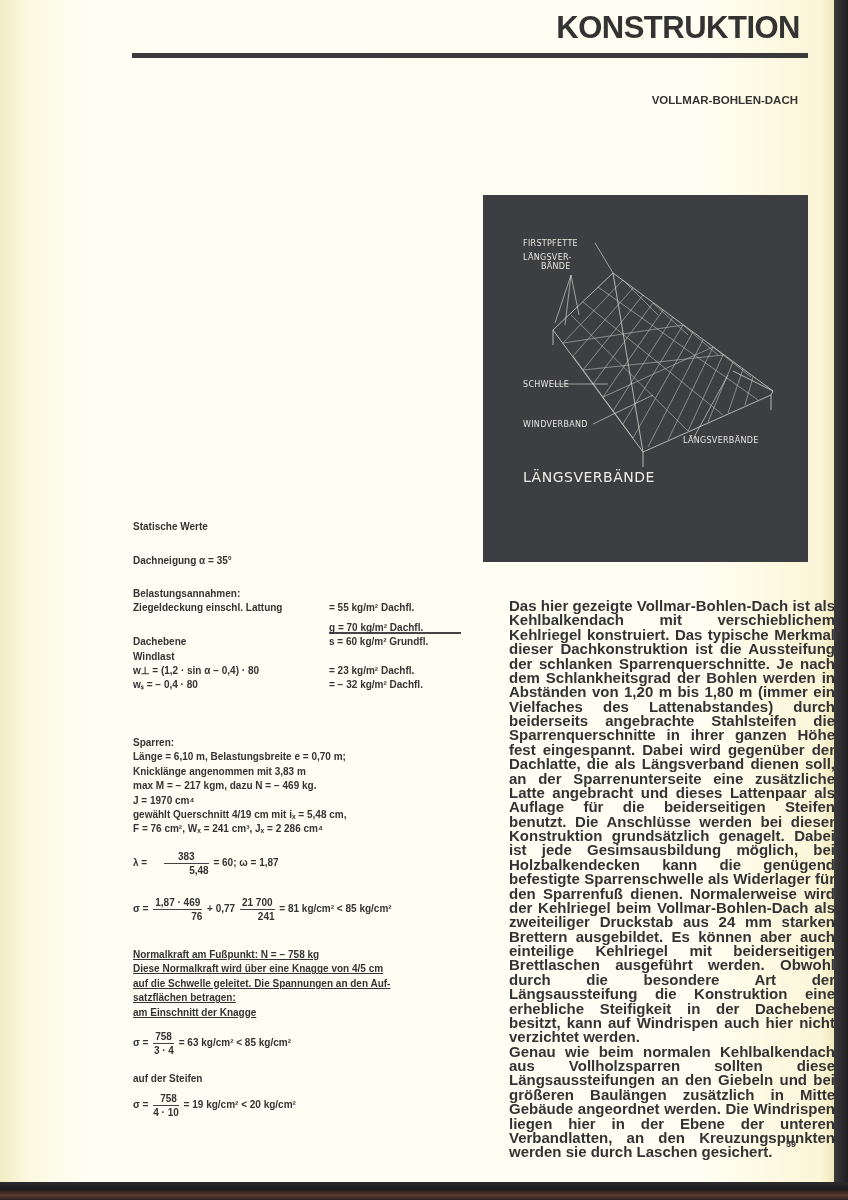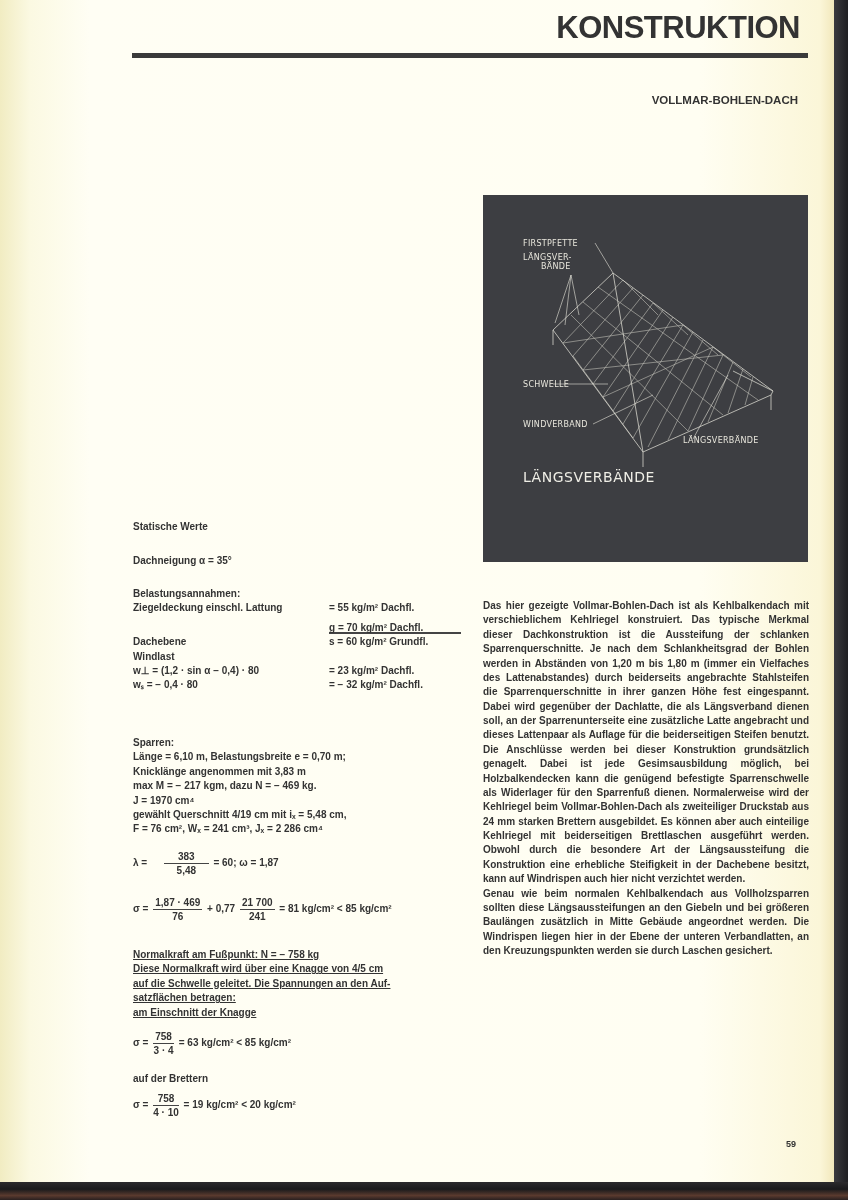--- a/index.html
+++ b/index.html
@@ -47,26 +47,26 @@
     letter-spacing:0.5px; font-family:"DejaVu Sans", sans-serif;
   }
   .left-col {
     position:absolute; left:133px; top:520px; width:340px;
     font-size:10px; font-weight:bold; line-height:14.4px; color:#333;
   }
   .left-col .blk { position:absolute; left:0; }
   .row { position:relative; height:14.4px; white-space:nowrap; }
   .row .r { position:absolute; left:196px; }
   .sumline { position:absolute; left:196px; width:132px; height:2px; background:#444; }
-  .frac { display:inline-block; vertical-align:middle; text-align:center; margin:0 2px; }
+  .frac { display:inline-block; vertical-align:middle; text-align:right; margin:0 2px; }
   .frac .num { display:block; border-bottom:1.5px solid #444; padding:0 2px; line-height:13px; }
   .frac .den { display:block; line-height:13px; }
   .right-col {
-    position:absolute; left:483px; top:599px; width:326px;
-    font-size:10px; font-weight:bold; line-height:14.38px; color:#333;
+    position:absolute; left:509px; top:599px; width:326px;
+    font-size:15px; font-weight:bold; line-height:14.38px; color:#333;
     text-align:justify; hyphens:manual;
   }
   .right-col p { margin:0; }
   .page-num {
     position:absolute; right:42px; top:1139px; font-size:9px; font-weight:bold; color:#333;
   }
 </style>
 </head>
 <body>
 
@@ -216,21 +216,21 @@
 
     <div class="blk" style="top:510px;white-space:nowrap;">
       <span>σ =</span>
       <span class="frac">
         <span class="num">758</span>
         <span class="den">3 · 4</span>
       </span>
       <span>= 63 kg/cm² &lt; 85 kg/cm²</span>
     </div>
 
-    <div class="blk" style="top:552px;">auf der Brettern</div>
+    <div class="blk" style="top:552px;">auf der Steifen</div>
 
     <div class="blk" style="top:572px;white-space:nowrap;">
       <span>σ =</span>
       <span class="frac">
         <span class="num">758</span>
         <span class="den">4 · 10</span>
       </span>
       <span>= 19 kg/cm² &lt; 20 kg/cm²</span>
     </div>
   </div>

